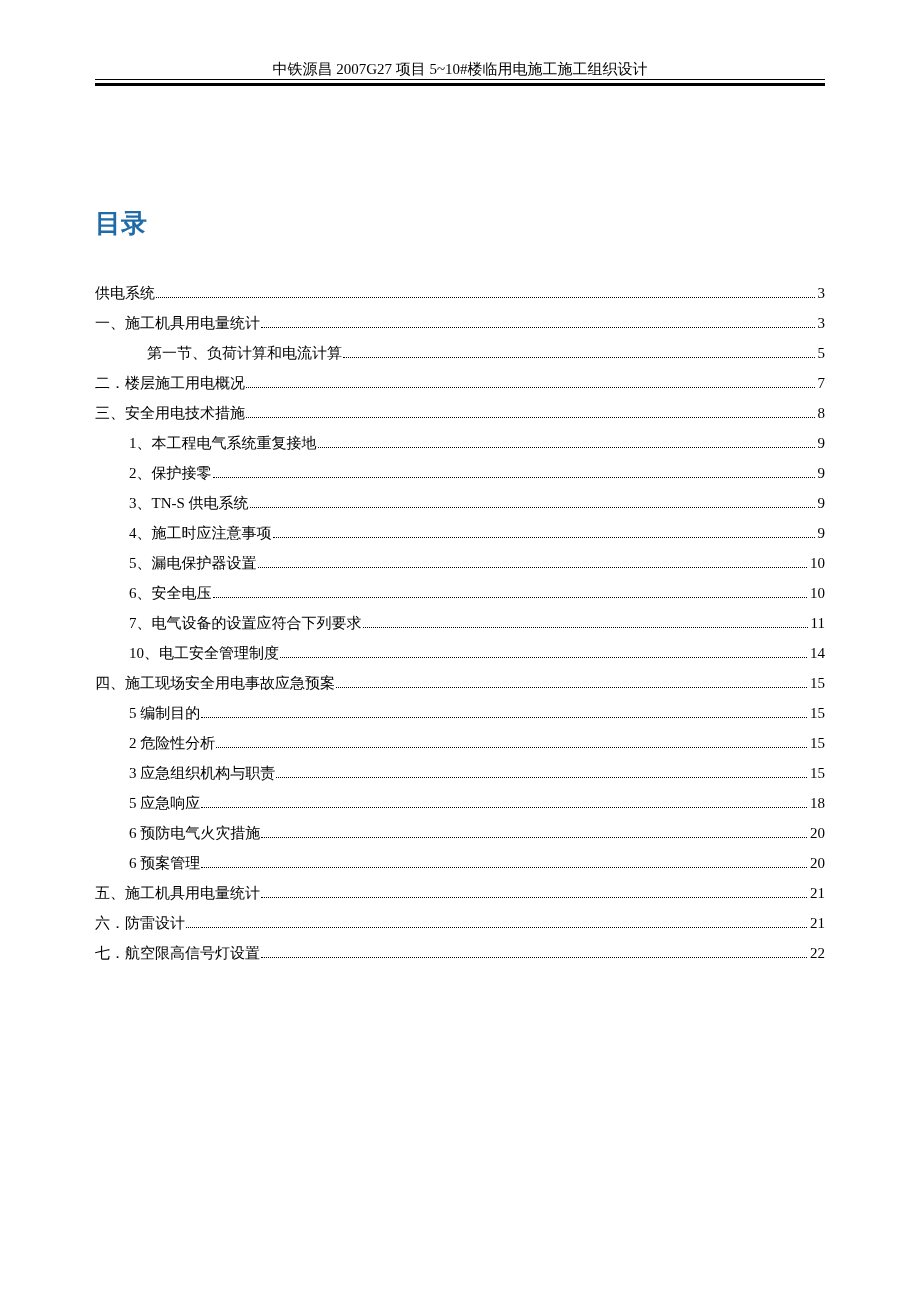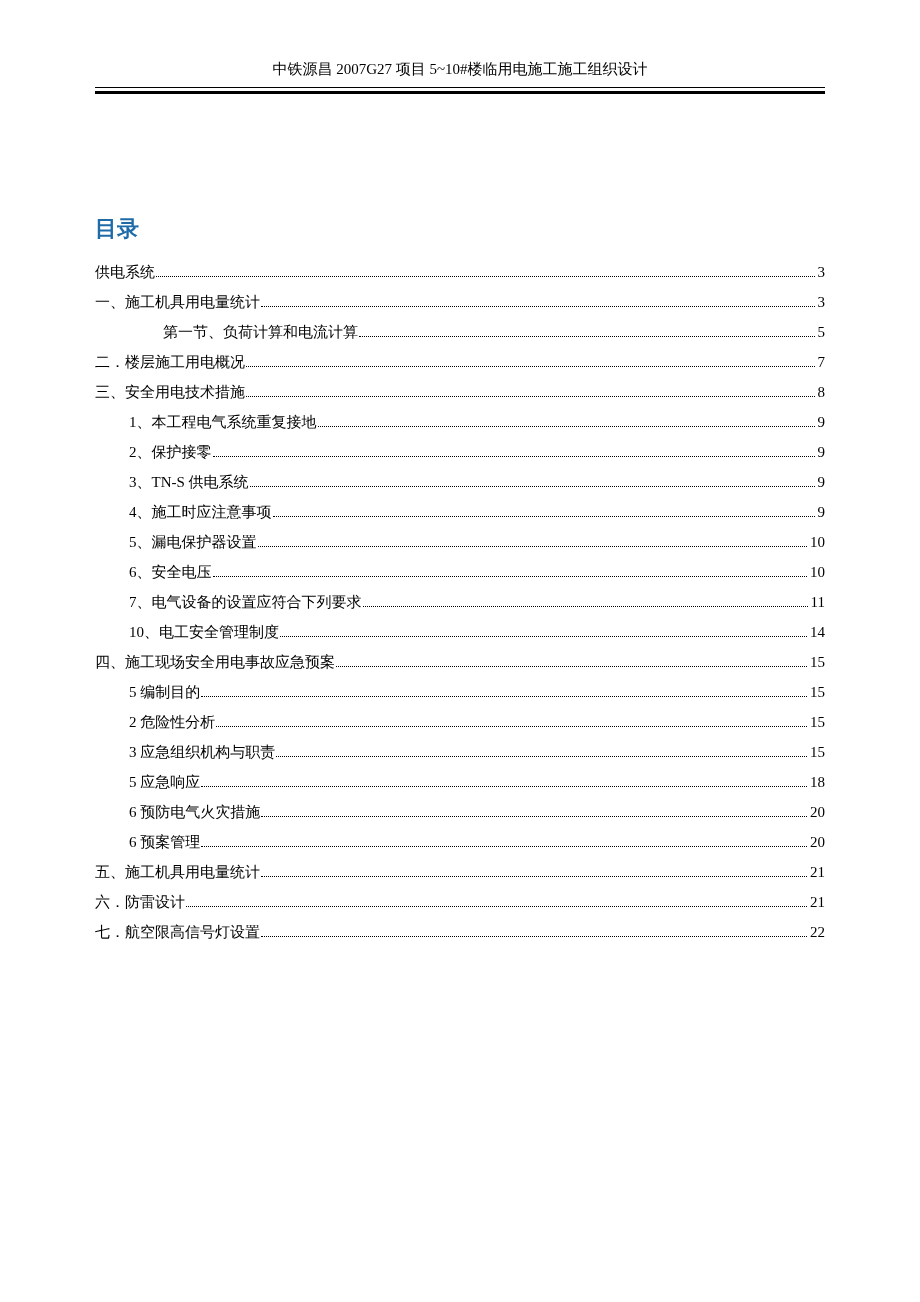--- a/index.html
+++ b/index.html
@@ -8,52 +8,51 @@
       background: #fff;
       width: 920px;
       margin: 0 auto;
       padding: 60px 95px 40px;
       color: #000;
       font-size: 15px;
     }
     .header-title {
       text-align: center;
       font-size: 15px;
-      padding-bottom: 8px;
       border-bottom: 1px solid #000;
       margin-bottom: 3px;
     }
     .header-rule {
       border-top: 3px solid #000;
       margin-bottom: 120px;
     }
     .toc-heading {
       color: #1F6BA8;
-      font-size: 22px;
+      font-size: 26px;
       font-weight: bold;
-      margin-bottom: 16px;
+      margin-bottom: 40px;
       font-family: "SimHei", "黑体", sans-serif;
     }
     .toc-row {
       display: flex;
       align-items: baseline;
       margin-bottom: 6px;
       line-height: 1.6;
     }
     .toc-label { white-space: nowrap; }
     .dots {
       flex: 1;
       border-bottom: 1.5px dotted #000;
       margin: 0 3px 4px 1px;
       min-width: 10px;
     }
     .toc-page { white-space: nowrap; }
     .lvl1 { margin-left: 0; }
     .lvl2 { margin-left: 34px; }
-    .lvl3 { margin-left: 68px; }
+    .lvl3 { margin-left: 52px; }
   </style>
 </head>
 <body>
 
 <div class="header-title">中铁源昌 2007G27 项目 5~10#楼临用电施工施工组织设计</div>
 <div class="header-rule"></div>
 
 <div class="toc-heading">目录</div>
 
 <div id="toc-list">

